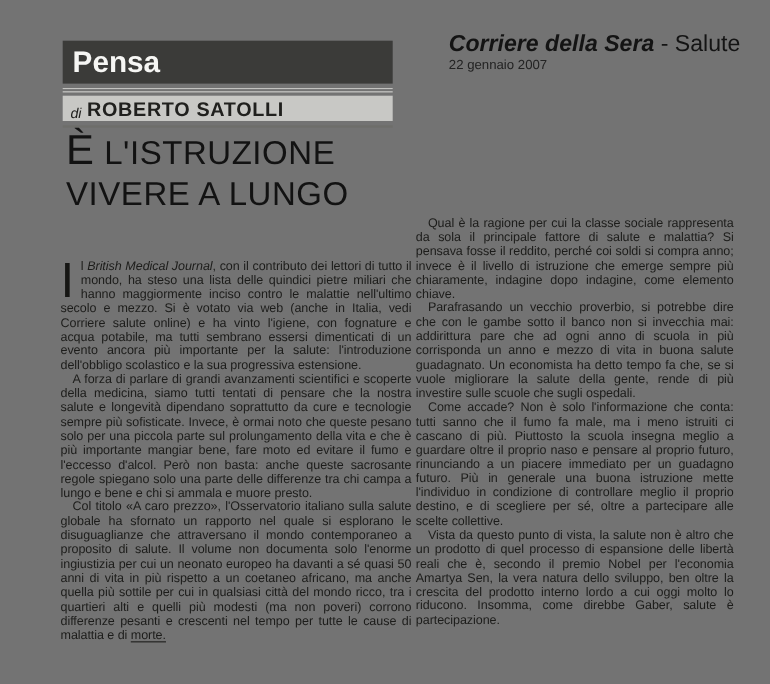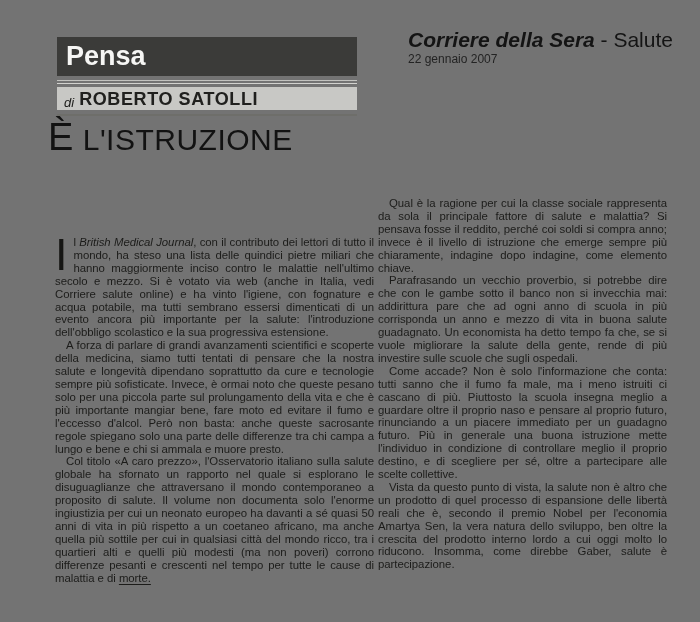--- a/index.html
+++ b/index.html
@@ -46,21 +46,21 @@
     box-sizing: border-box;
     color: #20201e;
   }
   .by-di { font-style: italic; font-size: 13px; }
   .by-name { font-weight: bold; font-size: 18px; letter-spacing: 0.6px; margin-left: 5px; }
   .kicker-rule-bottom { height: 2px; background: #6e6e6a; margin-top: 4px; }
 
   
   .headline {
     position: absolute;
-    left: 48px;
+    left: 60px;
     top: 119px;
     width: 330px;
     margin: 0;
     font-weight: normal;
     font-size: 30px;
     line-height: 37px;
     letter-spacing: 0.5px;
     color: #121212;
   }
   .hl { white-space: nowrap; }
@@ -109,20 +109,21 @@
     <div class="kicker-hairline2"></div>
     <div class="byline-band">
       <span class="by-di">di</span>
       <span class="by-name">ROBERTO SATOLLI</span>
     </div>
     <div class="kicker-rule-bottom"></div>
   </div>
 
   <h1 class="headline">
     <div class="hl hl1">È L'ISTRUZIONE</div>
+    <div class="hl">VIVERE A LUNGO</div>
   </h1>
 
   <div class="col col-left">
     <p>
       <span class="dropcap">I</span><span>l </span><span class="italic">British Medical Journal</span><span>, con il contributo dei lettori di tutto il mondo, ha steso una lista delle quindici pietre miliari che hanno maggiormente inciso contro le malattie nell'ultimo secolo e mezzo. Si è votato via web (anche in Italia, vedi Corriere salute online) e ha vinto l'igiene, con fognature e acqua potabile, ma tutti sembrano essersi dimenticati di un evento ancora più importante per la salute: l'introduzione dell'obbligo scolastico e la sua progressiva estensione.</span>
     </p>
     <p class="indent">A forza di parlare di grandi avanzamenti scientifici e scoperte della medicina, siamo tutti tentati di pensare che la nostra salute e longevità dipendano soprattutto da cure e tecnologie sempre più sofisticate. Invece, è ormai noto che queste pesano solo per una piccola parte sul prolungamento della vita e che è più importante mangiar bene, fare moto ed evitare il fumo e l'eccesso d'alcol. Però non basta: anche queste sacrosante regole spiegano solo una parte delle differenze tra chi campa a lungo e bene e chi si ammala e muore presto.</p>
     <p class="indent">
       <span>Col titolo «A caro prezzo», l'Osservatorio italiano sulla salute globale ha sfornato un rapporto nel quale si esplorano le disuguaglianze che attraversano il mondo contemporaneo a proposito di salute. Il volume non documenta solo l'enorme ingiustizia per cui un neonato europeo ha davanti a sé quasi 50 anni di vita in più rispetto a un coetaneo africano, ma anche quella più sottile per cui in qualsiasi città del mondo ricco, tra i quartieri alti e quelli più modesti (ma non poveri) corrono differenze pesanti e crescenti nel tempo per tutte le cause di malattia e di </span><span class="underlined">morte.</span>
     </p>

